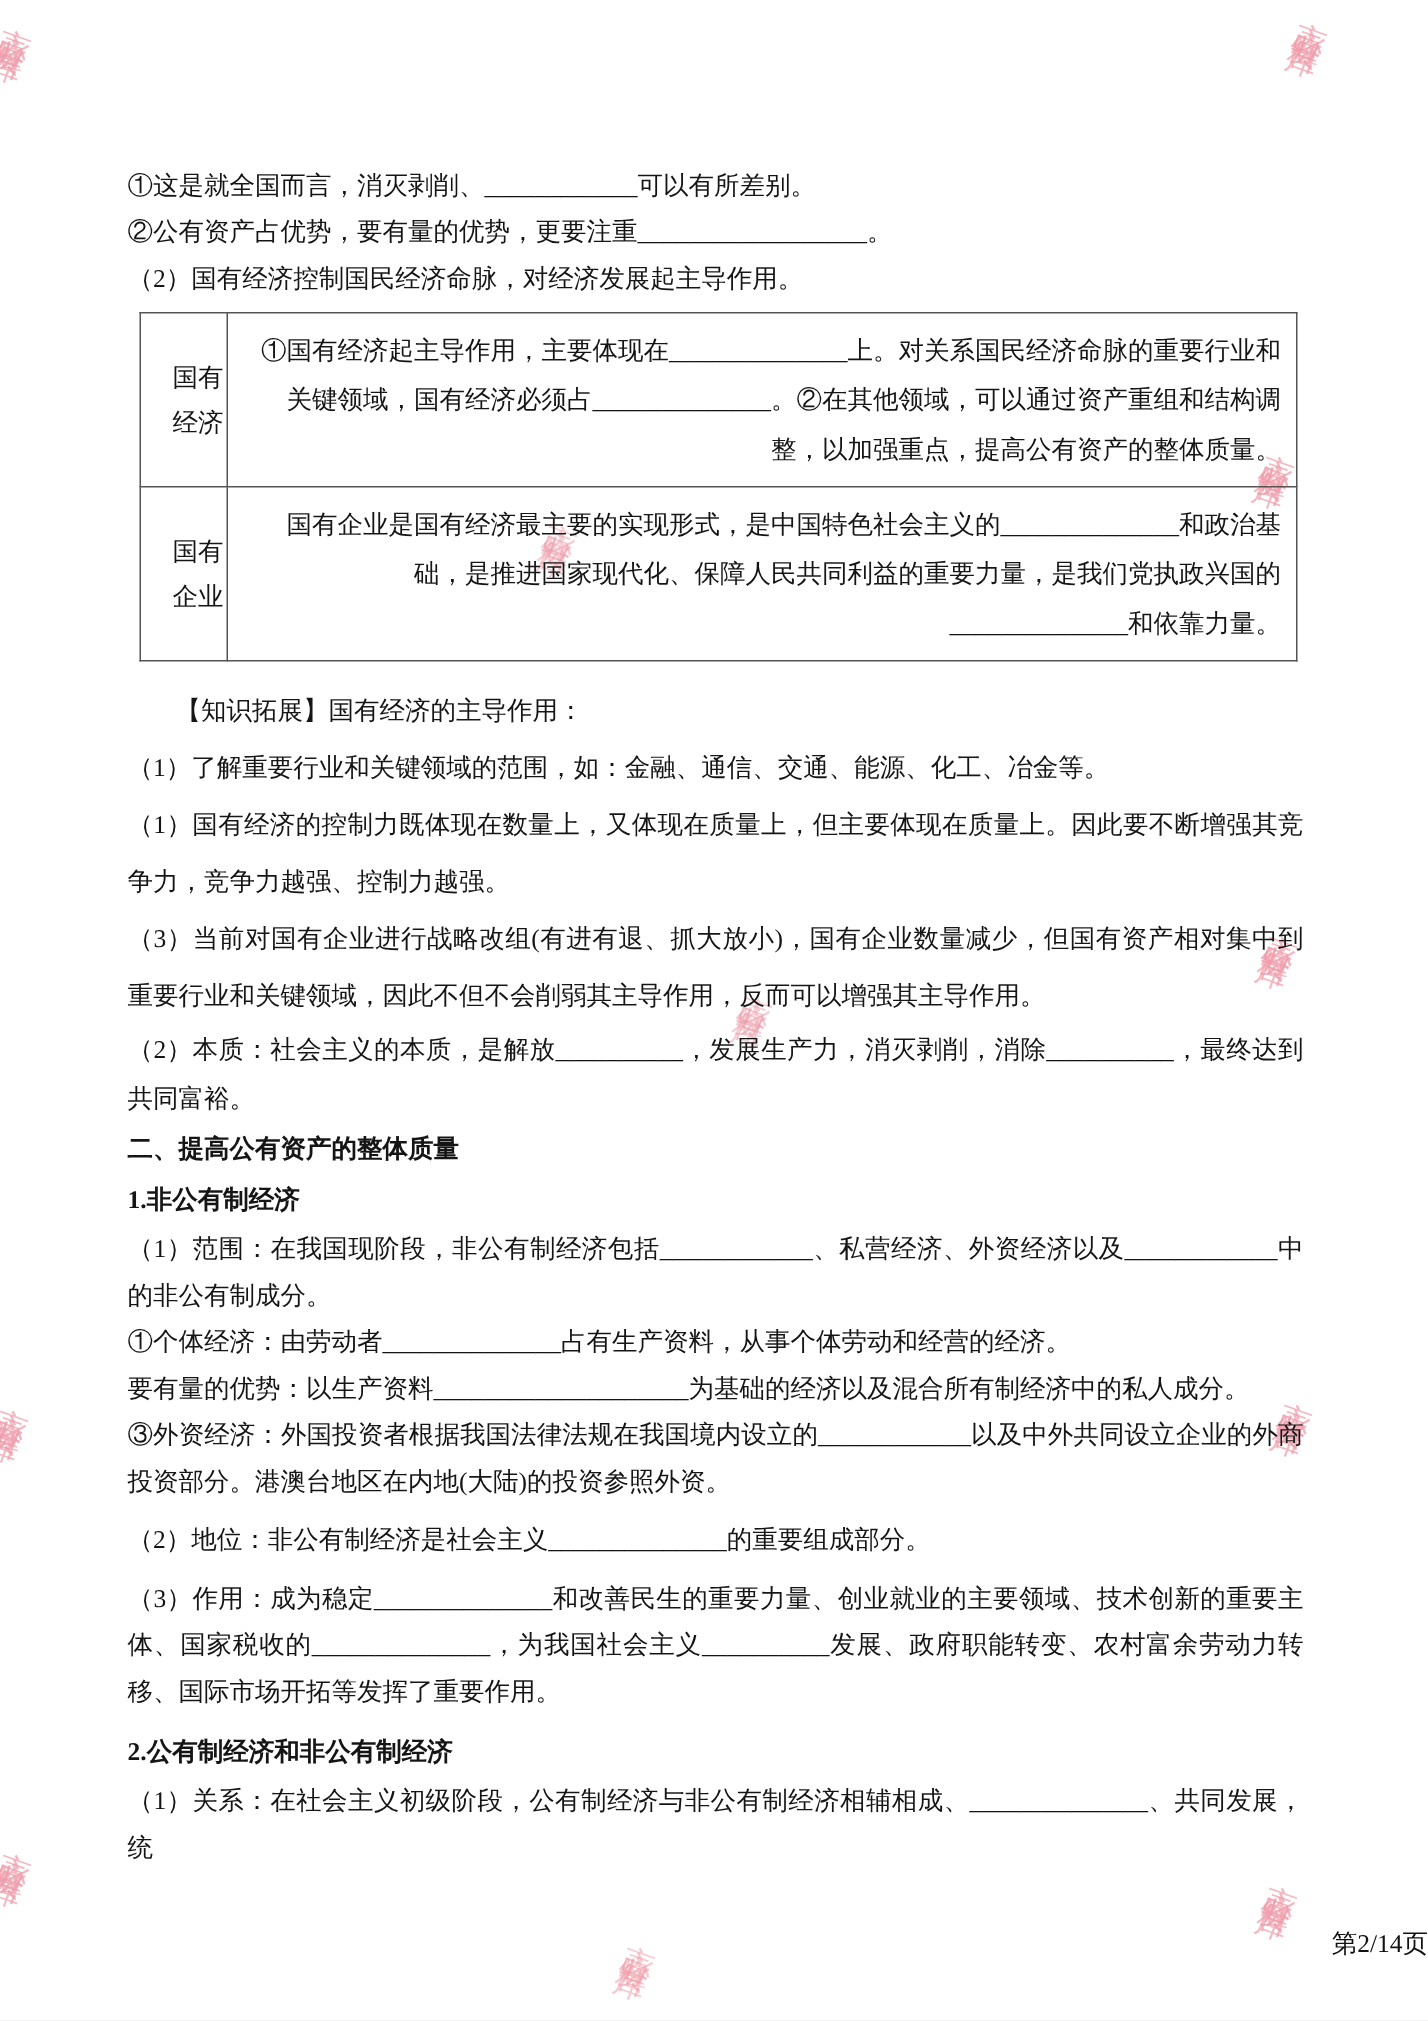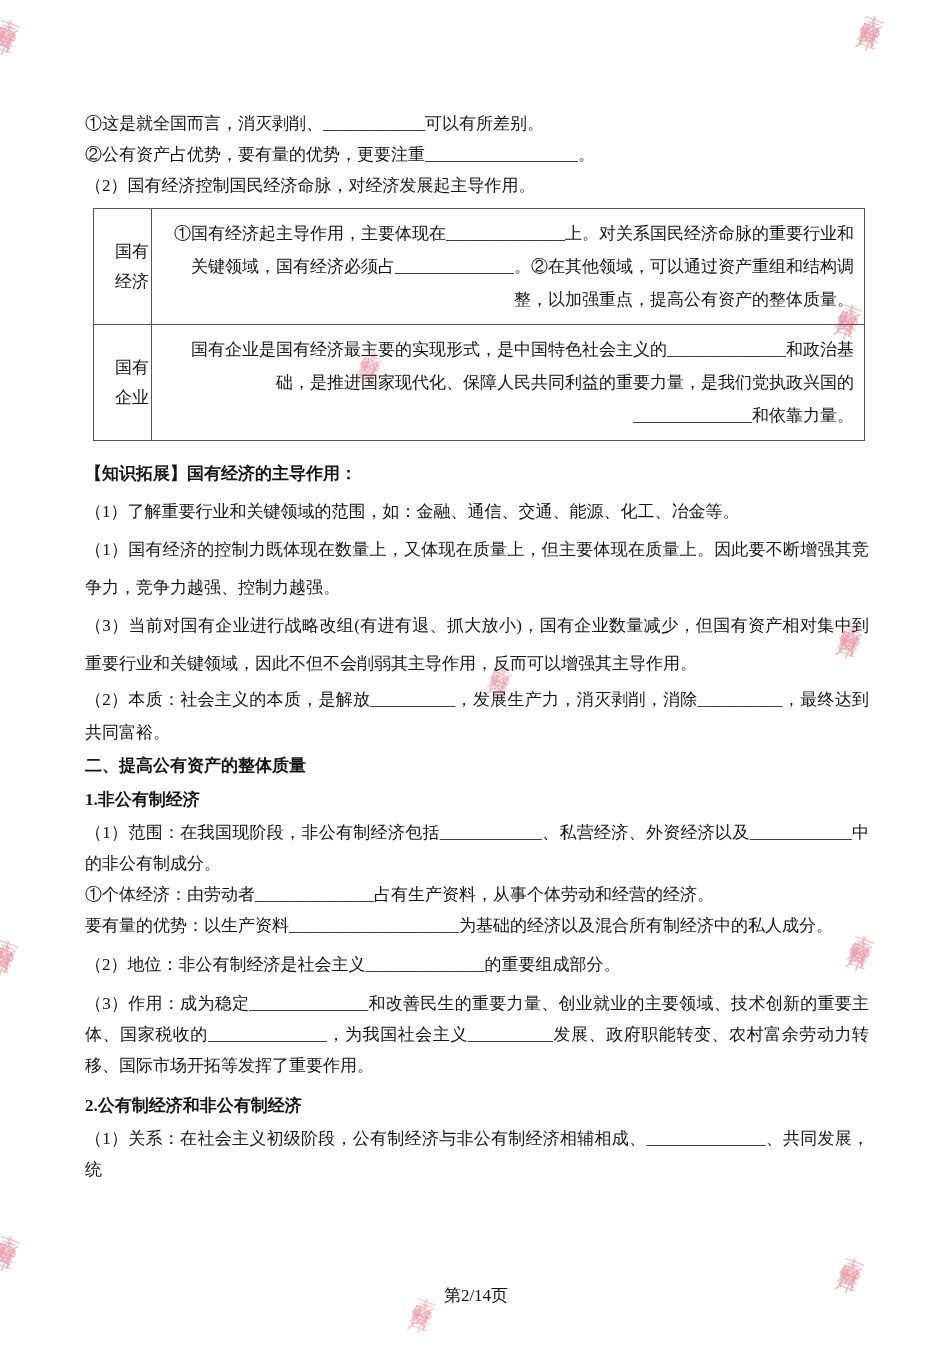--- a/index.html
+++ b/index.html
@@ -36,31 +36,31 @@
     line-height:30px;
     padding:4px 2px;
   }
   td.rowbody {
     padding:8px 10px;
     line-height:33px;
     text-align:justify;
     margin-top:40px;
   }
 
-  .p-expand-title { font-weight:bold; line-height:38px; }
+  .p-expand-title { font-weight:normal; line-height:38px;margin-left:32px; }
   .p-expand { line-height:38px; }
   .h-bold { font-weight:bold; line-height:34px; }
   .p-sec6 { line-height:33px; }
   .p-sub { line-height:31px; }
   .mt6 { margin-top:8px; }
 
   .footer {
     position:absolute;
     left:0; right:0; top:1284px;
-    text-align:center;
+    text-align:right;
     font-size:17px;
     font-family:"Liberation Serif","DejaVu Serif",serif;
     color:#111;
   }
 
   .wm {
     position:absolute;
     writing-mode:vertical-rl;
     font-size:21px;
     letter-spacing:3px;
@@ -127,20 +127,21 @@
     <p class="p-expand">（3）当前对国有企业进行战略改组(有进有退、抓大放小)，国有企业数量减少，但国有资产相对集中到重要行业和关键领域，因此不但不会削弱其主导作用，反而可以增强其主导作用。</p>
 
     <p class="p-sec6">（2）本质：社会主义的本质，是解放__________，发展生产力，消灭剥削，消除__________，最终达到共同富裕。</p>
 
     <p class="h-bold">二、提高公有资产的整体质量</p>
 
     <p class="h-bold">1.非公有制经济</p>
     <p class="p-sub">（1）范围：在我国现阶段，非公有制经济包括____________、私营经济、外资经济以及____________中的非公有制成分。</p>
     <p class="p-sub">①个体经济：由劳动者______________占有生产资料，从事个体劳动和经营的经济。</p>
     <p class="p-sub">要有量的优势：以生产资料____________________为基础的经济以及混合所有制经济中的私人成分。</p>
+    <p class="p-sub">③外资经济：外国投资者根据我国法律法规在我国境内设立的____________以及中外共同设立企业的外商投资部分。港澳台地区在内地(大陆)的投资参照外资。</p>
     <p class="p-sub mt6">（2）地位：非公有制经济是社会主义______________的重要组成部分。</p>
     <p class="p-sub mt6">（3）作用：成为稳定______________和改善民生的重要力量、创业就业的主要领域、技术创新的重要主体、国家税收的______________，为我国社会主义__________发展、政府职能转变、农村富余劳动力转移、国际市场开拓等发挥了重要作用。</p>
 
     <p class="h-bold mt6">2.公有制经济和非公有制经济</p>
     <p class="p-sub">（1）关系：在社会主义初级阶段，公有制经济与非公有制经济相辅相成、______________、共同发展，统</p>
 
   </div>
 
   <div class="footer">第2/14页</div>
 

